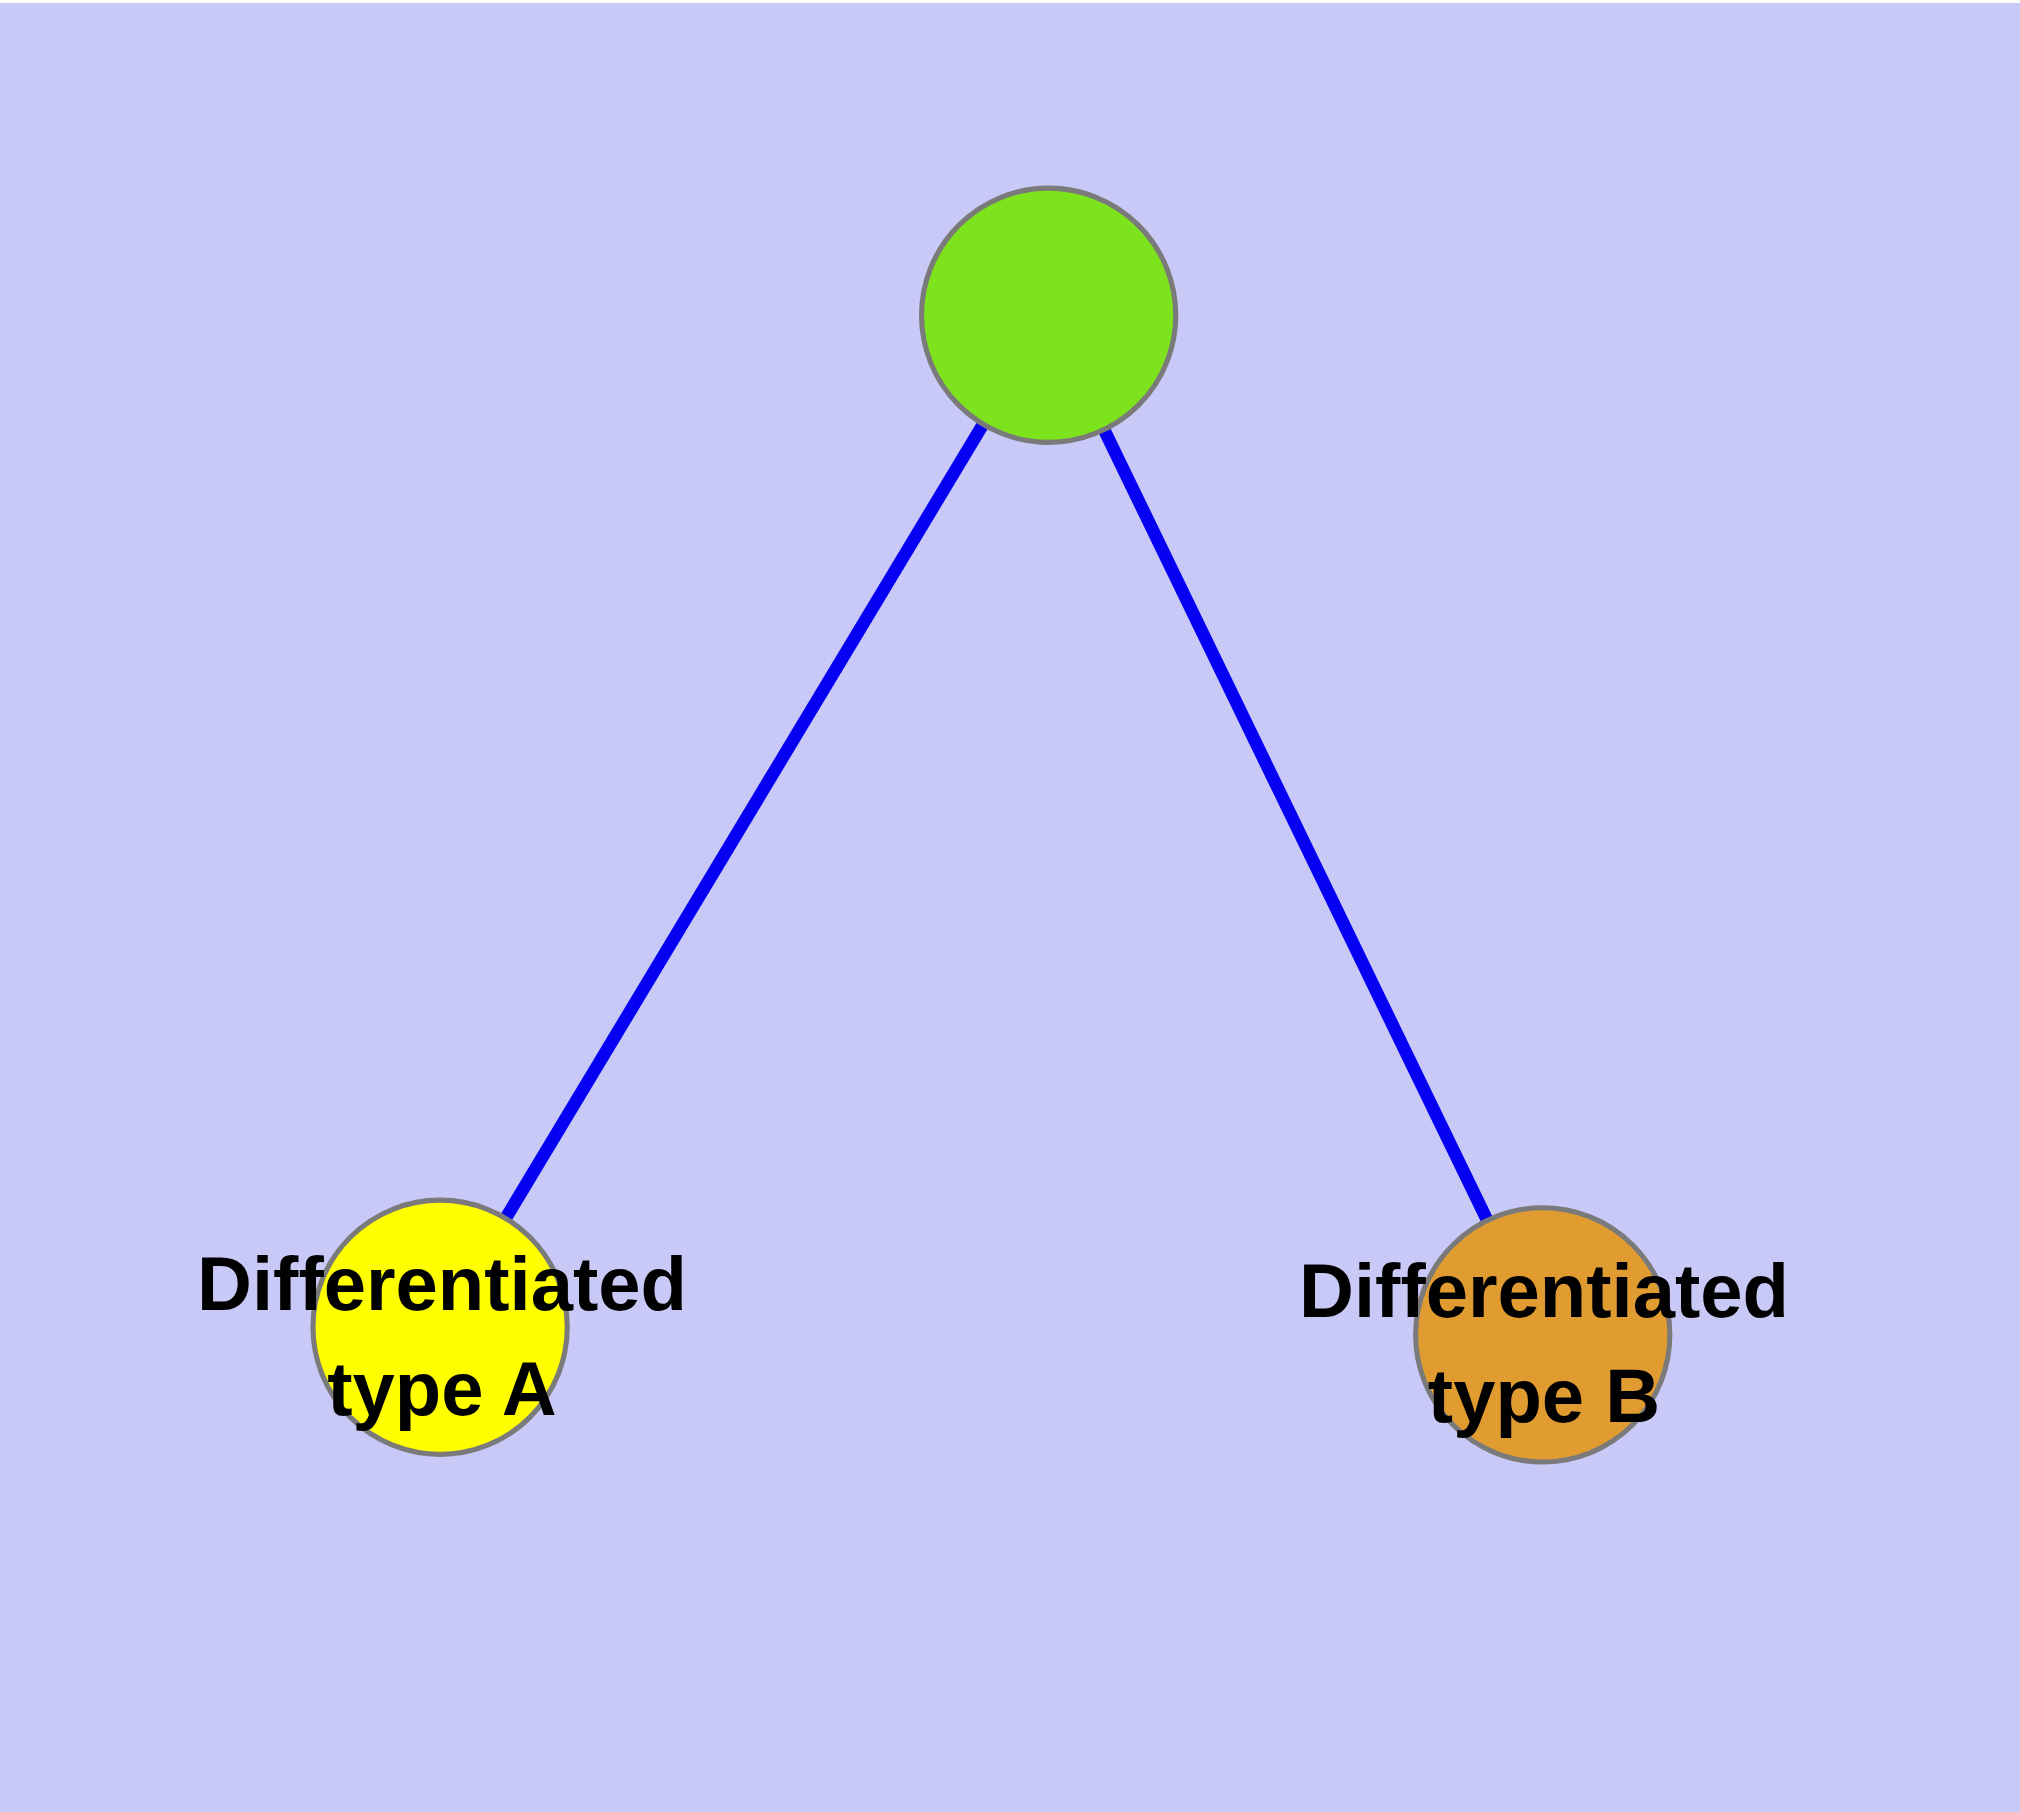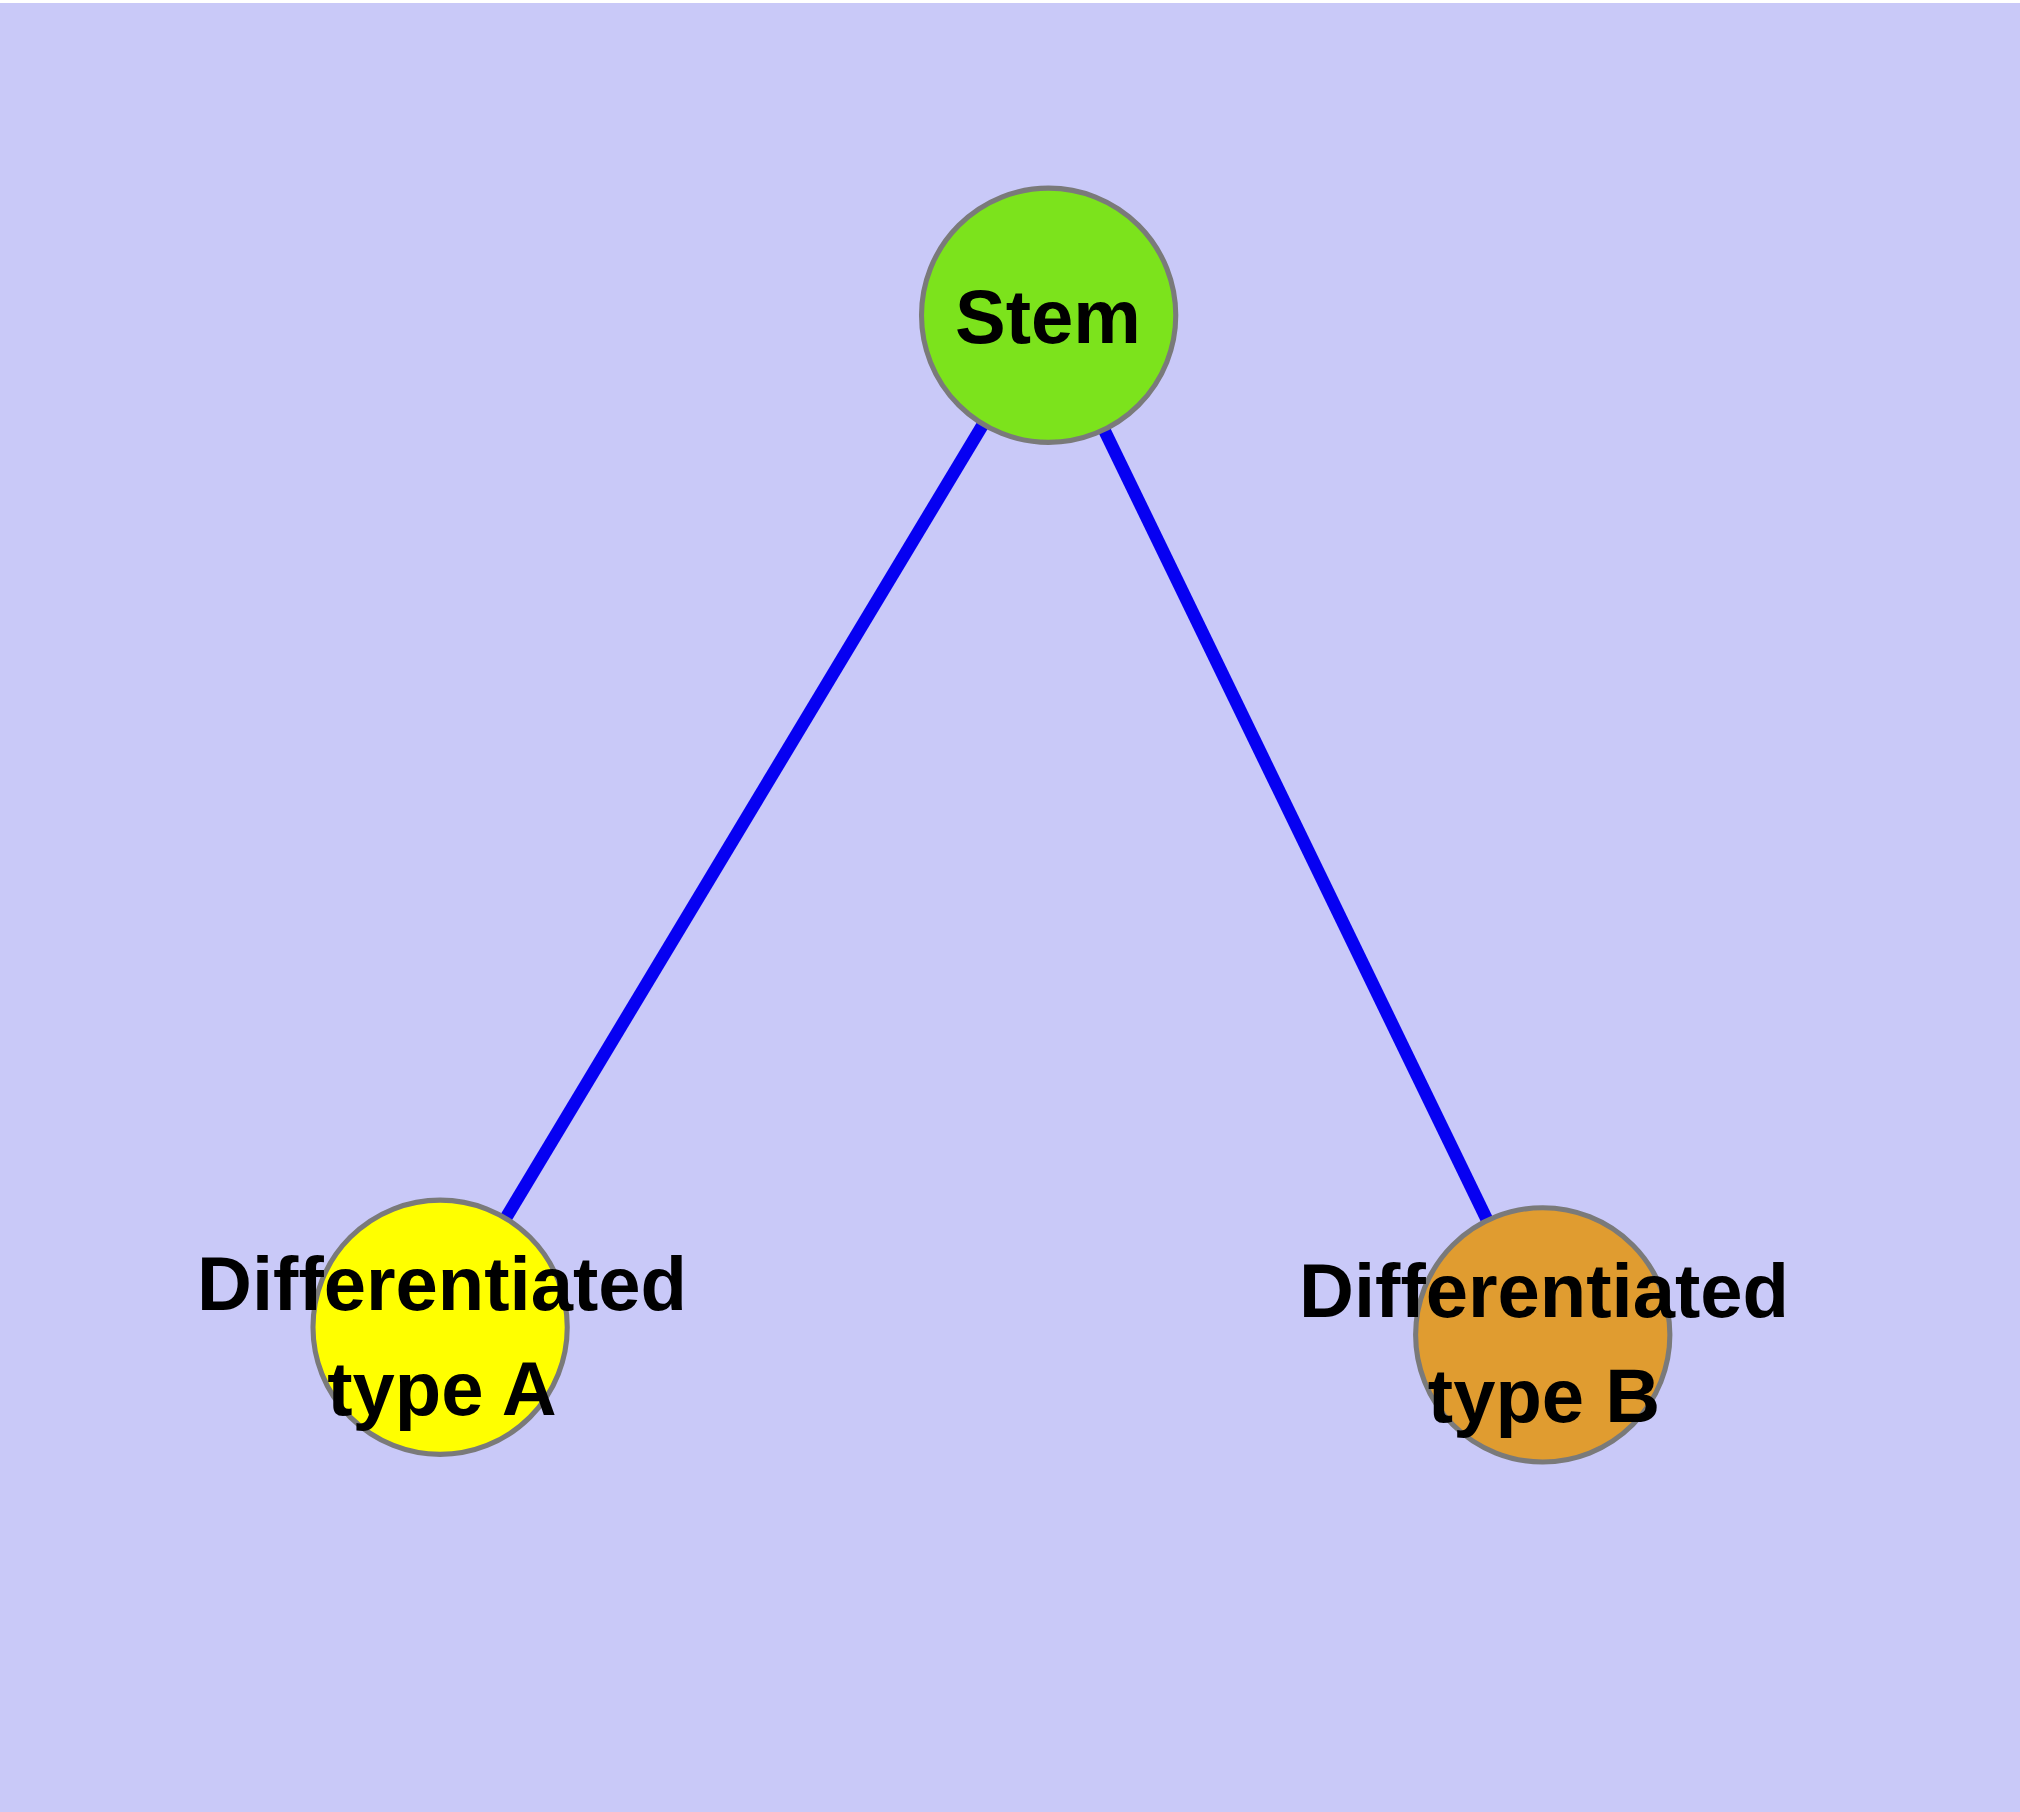--- a/index.html
+++ b/index.html
@@ -56,19 +56,18 @@
   <svg class="graph-canvas" width="2021" height="1812" viewBox="0 0 2384 2138">
 
     <line class="graph-edge" x1="1237" y1="372" x2="519" y2="1566" stroke="#0600F2"></line>
     <line class="graph-edge" x1="1237" y1="372" x2="1820" y2="1575" stroke="#0600F2"></line>
 
     <circle class="graph-node" cx="1237" cy="372" r="150" fill="#7CE31C" stroke="#7A7A7A"></circle>
     <circle class="graph-node" cx="519" cy="1566" r="150" fill="#FFFF00" stroke="#7A7A7A"></circle>
     <circle class="graph-node" cx="1820" cy="1575" r="150" fill="#E09C30" stroke="#7A7A7A"></circle>
   </svg>
 
-  <div class="node-label" style="left:1048px; top:317px;">Stem</div>
   <div class="node-label" style="left:442px; top:1337px;">Differentiated
 type A</div>
   <div class="node-label" style="left:1544px; top:1344px;">Differentiated
 type B</div>
 </div>
 
 
 </body></html>

